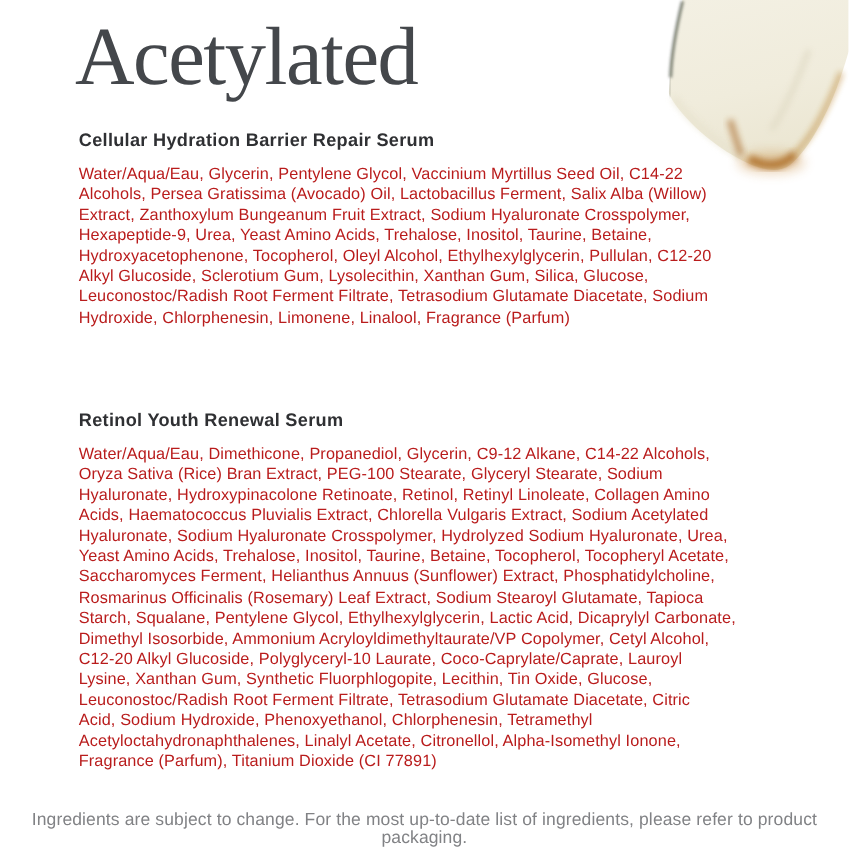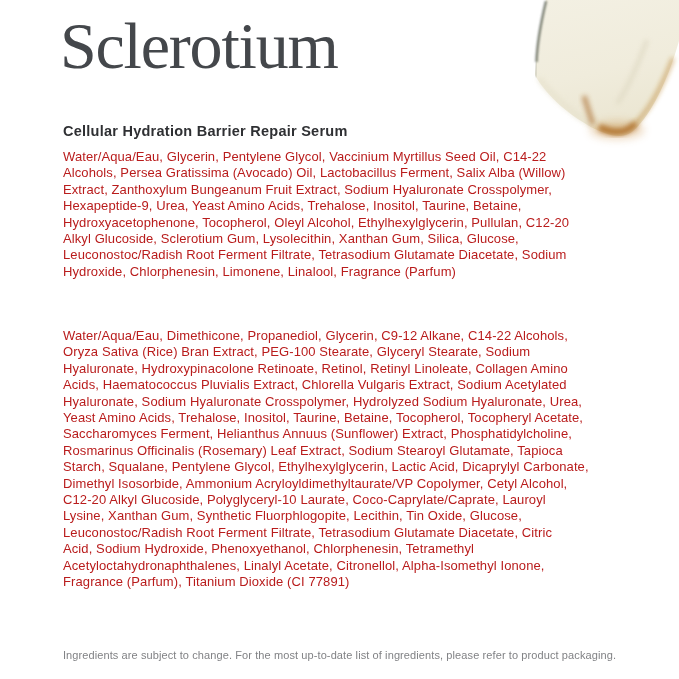--- a/index.html
+++ b/index.html
@@ -30,21 +30,21 @@
     right: 0;
     width: 150px;
     height: 150px;
     pointer-events: none;
   }
   .content {
     position: absolute;
     left: 63px;
     width: 572px;
   }
-  .section-1 { top: 122px; }
+  .section-1 { top: 104px; }
   .section-2 { top: 328px; }
   .section-name {
     font-size: 14.5px;
     line-height: 19px;
     letter-spacing: 0.25px;
     color: #2f3033;
     margin-bottom: 8px;
     white-space: nowrap;
   }
   .ingredient-list {
@@ -53,30 +53,30 @@
     letter-spacing: 0.1px;
     color: #b91c1c;
     white-space: pre-line;
   }
   .footer-note {
     position: absolute;
     left: 0;
     top: 648px;
     width: 679px;
     text-align: center;
-    font-size: 11px;
+    font-size: 14px;
     line-height: 14px;
     letter-spacing: 0.1px;
     color: #818285;
   }
 </style>
 </head>
 <body>
 
-<h1 class="page-title">Sclerotium</h1>
+<h1 class="page-title">Acetylated</h1>
 
 <svg class="smear" viewBox="0 0 150 150" xmlns="http://www.w3.org/2000/svg" aria-hidden="true">
   <defs>
     <linearGradient id="creamGrad" x1="0" y1="0" x2="0.25" y2="1">
       <stop offset="0" stop-color="#f3f0e3"></stop>
       <stop offset="0.6" stop-color="#f0ecdc"></stop>
       <stop offset="1" stop-color="#ebe6d2"></stop>
     </linearGradient>
     <filter id="blur1" x="-40%" y="-40%" width="180%" height="180%">
       <feGaussianBlur stdDeviation="1.1"></feGaussianBlur>
@@ -118,20 +118,21 @@
 Alcohols, Persea Gratissima (Avocado) Oil, Lactobacillus Ferment, Salix Alba (Willow)
 Extract, Zanthoxylum Bungeanum Fruit Extract, Sodium Hyaluronate Crosspolymer,
 Hexapeptide-9, Urea, Yeast Amino Acids, Trehalose, Inositol, Taurine, Betaine,
 Hydroxyacetophenone, Tocopherol, Oleyl Alcohol, Ethylhexylglycerin, Pullulan, C12-20
 Alkyl Glucoside, Sclerotium Gum, Lysolecithin, Xanthan Gum, Silica, Glucose,
 Leuconostoc/Radish Root Ferment Filtrate, Tetrasodium Glutamate Diacetate, Sodium
 Hydroxide, Chlorphenesin, Limonene, Linalool, Fragrance (Parfum)</p>
 </section>
 
 <section class="content section-2">
+  <h2 class="section-name">Retinol Youth Renewal Serum</h2>
   <p class="ingredient-list">Water/Aqua/Eau, Dimethicone, Propanediol, Glycerin, C9-12 Alkane, C14-22 Alcohols,
 Oryza Sativa (Rice) Bran Extract, PEG-100 Stearate, Glyceryl Stearate, Sodium
 Hyaluronate, Hydroxypinacolone Retinoate, Retinol, Retinyl Linoleate, Collagen Amino
 Acids, Haematococcus Pluvialis Extract, Chlorella Vulgaris Extract, Sodium Acetylated
 Hyaluronate, Sodium Hyaluronate Crosspolymer, Hydrolyzed Sodium Hyaluronate, Urea,
 Yeast Amino Acids, Trehalose, Inositol, Taurine, Betaine, Tocopherol, Tocopheryl Acetate,
 Saccharomyces Ferment, Helianthus Annuus (Sunflower) Extract, Phosphatidylcholine,
 Rosmarinus Officinalis (Rosemary) Leaf Extract, Sodium Stearoyl Glutamate, Tapioca
 Starch, Squalane, Pentylene Glycol, Ethylhexylglycerin, Lactic Acid, Dicaprylyl Carbonate,
 Dimethyl Isosorbide, Ammonium Acryloyldimethyltaurate/VP Copolymer, Cetyl Alcohol,

